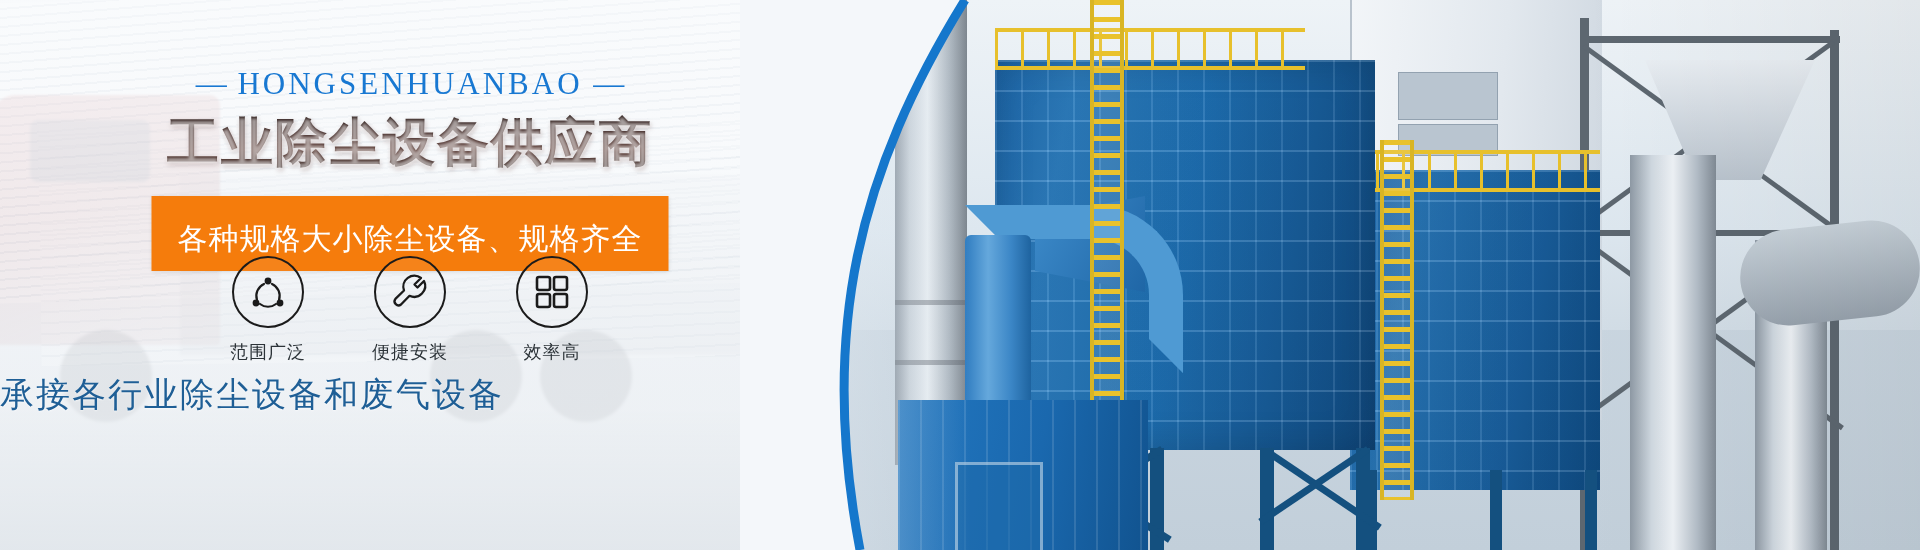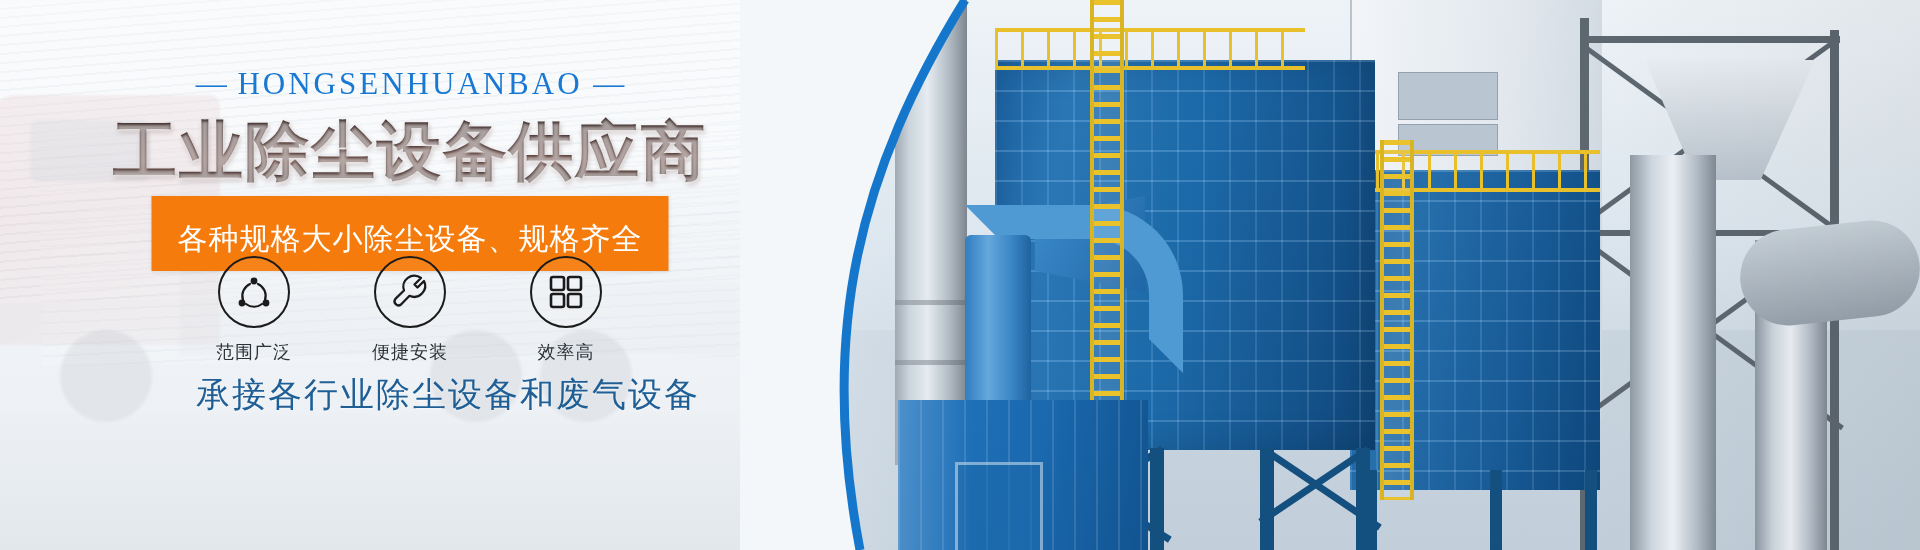--- a/index.html
+++ b/index.html
@@ -201,56 +201,55 @@
   .eyebrow{
     position:absolute;top:66px;left:0;width:820px;
     text-align:center;
     font-family:"Liberation Serif","DejaVu Serif",serif;
     font-size:31px;letter-spacing:3px;color:#1878d2;white-space:nowrap;
   }
   .eyebrow .dash{color:#1878d2;letter-spacing:0;}
 
   .headline{
     position:absolute;top:108px;left:0;width:820px;text-align:center;
-    font-size:64px;font-weight:bold;letter-spacing:2px;white-space:nowrap;
+    font-size:52px;font-weight:bold;letter-spacing:2px;white-space:nowrap;
     background:linear-gradient(180deg,#2d2220 0%,#4a3330 35%,#5b3c36 60%,#2b2220 100%);
     -webkit-background-clip:text;background-clip:text;color:transparent;
     -webkit-text-fill-color:transparent;
     text-shadow:0 2px 3px rgba(255,255,255,.55);
     filter:drop-shadow(1px 2px 2px rgba(120,90,85,.35));
   }
 
   .orange-bar{
     position:absolute;top:196px;left:50%;transform:translateX(-50%);
     background:#f57c0c;
     padding:23px 26px 11px;
     color:#ffffff;font-size:30px;letter-spacing:1px;white-space:nowrap;
     box-shadow:0 1px 4px rgba(0,0,0,.10);
   }
 
   .features{
     position:absolute;top:256px;left:0;width:820px;
-    display:flex;justify-content:center;gap:70px;
+    display:flex;justify-content:center;gap:56px;
   }
   .feature{width:86px;text-align:center;}
   .f-circle{
     width:68px;height:68px;border-radius:50%;
     border:2.5px solid #1b1b1b;margin:0 auto;
     display:flex;align-items:center;justify-content:center;
     background:rgba(255,255,255,.06);
   }
   .f-label{
     margin-top:12px;font-size:18px;color:#2c3338;letter-spacing:1px;white-space:nowrap;
   }
 
   .tagline{
-    position:absolute;top:372px;left:0;width:820px;text-align:center;
+    position:absolute;top:372px;left:0;width:820px;
     font-size:34px;letter-spacing:2px;color:#1f5f96;white-space:nowrap;
     text-shadow:0 1px 2px rgba(255,255,255,.6);
-    padding-left:38px;
   }
 </style>
 </head>
 <body>
 
 <div class="banner">
 
   <div class="left-bg">
     <div class="wall"></div>
     <div class="wall2"></div>

